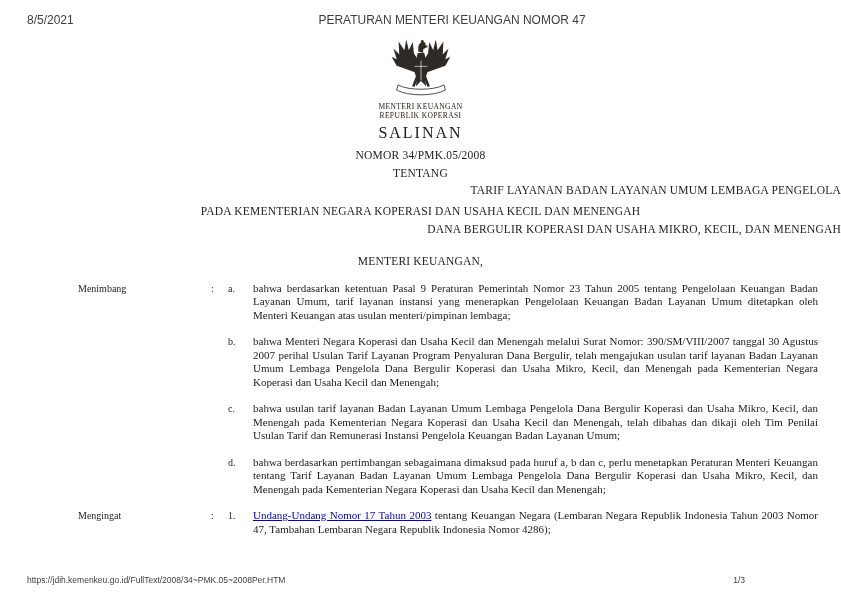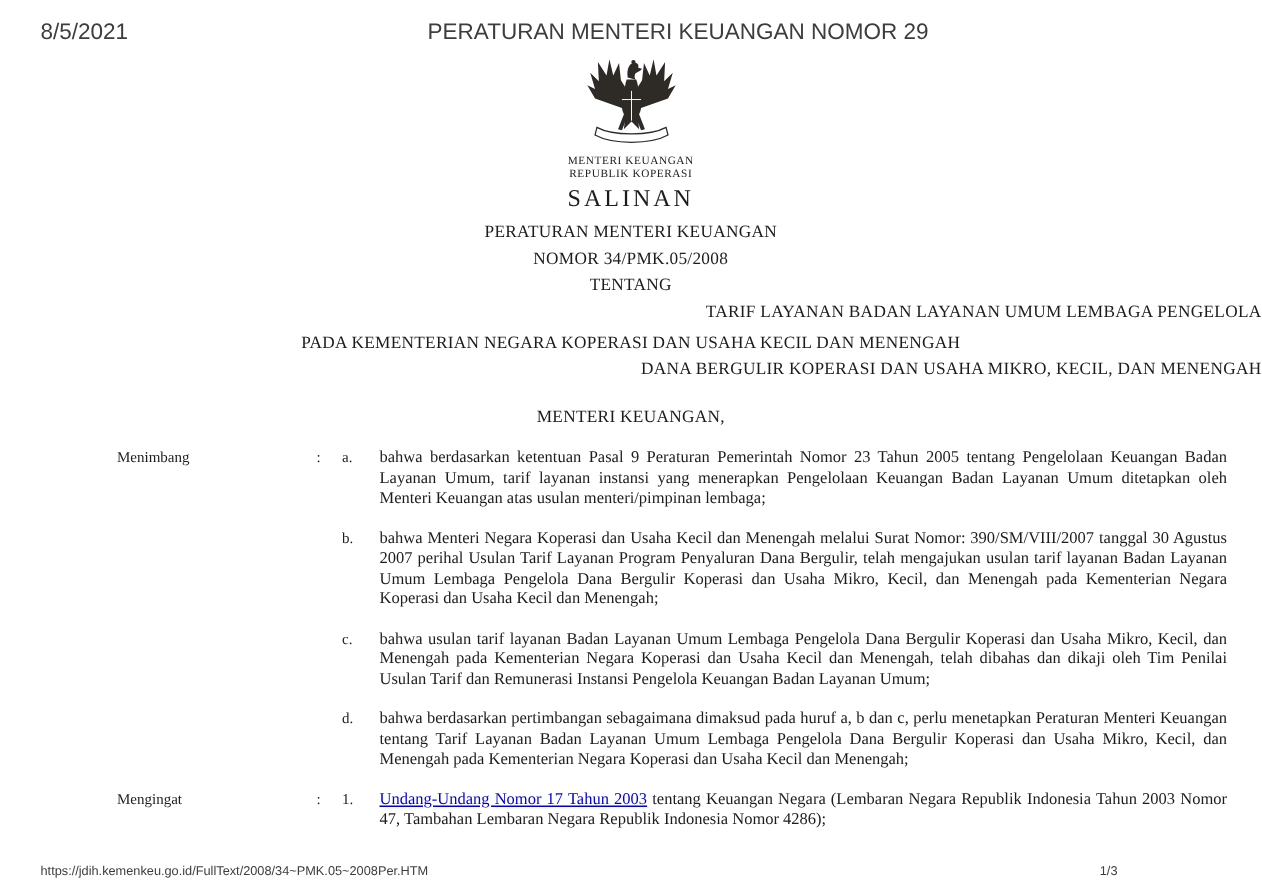--- a/index.html
+++ b/index.html
@@ -4,21 +4,21 @@
 <style>
   * { margin:0; padding:0; box-sizing:border-box; }
   html, body { background:#ffffff; }
   .page {
     position:relative; width:841px; height:594px; background:#ffffff;
     overflow:hidden; font-family:"Liberation Serif", serif; color:#1c1c1c;
   }
   
   .print-meta {
     position:absolute; font-family:"Liberation Sans", sans-serif;
-    font-size:15px; color:#3d3d3d; white-space:nowrap;
+    font-size:12px; color:#3d3d3d; white-space:nowrap;
   }
   .ph-date  { top:13px; left:27px; }
   .ph-title { top:13px; left:63px; width:778px; text-align:center; }
   .pf-url   { bottom:9px; left:27px; font-size:8.5px; }
   .pf-page  { bottom:9px; right:96px; font-size:8.5px; }
 
   
   .doc { position:absolute; top:33px; left:0; right:0; text-align:center; }
   .emblem-svg { display:block; margin:0 auto; }
   .emblem-caption { margin-top:2px; font-size:7.5px; line-height:8.5px; letter-spacing:0.4px; color:#24201c; }
@@ -39,21 +39,21 @@
   .cell-label, .cell-colon, .cell-marker { font-size:10px; line-height:13.5px; }
   .cell-text { font-size:11px; line-height:13.5px; text-align:justify; }
   .doc-link { color:#0000cc; text-decoration:underline; cursor:pointer; }
 </style>
 </head>
 <body>
 
 <div class="page">
 
   <span class="print-meta ph-date">8/5/2021</span>
-  <span class="print-meta ph-title">PERATURAN MENTERI KEUANGAN NOMOR 29</span>
+  <span class="print-meta ph-title">PERATURAN MENTERI KEUANGAN NOMOR 47</span>
 
   <div class="doc">
 
     <svg class="emblem-svg" width="64" height="68" viewBox="0 0 100 92" xmlns="http://www.w3.org/2000/svg">
       <g fill="#2e2a26" stroke="none">
         <polygon points="46,56 12,44 4,30 12,34 7,17 16,26 15,6 24,20 27,3 31,20 37,7 39,25 46,36"></polygon>
         <polygon points="54,56 88,44 96,30 88,34 93,17 84,26 85,6 76,20 73,3 69,20 63,7 61,25 54,36"></polygon>
         <path d="M46,22 C45,14 47,8 52,7 C56,6 58,9 57,12 L61,13 C59,16 56,16 54,18 C53,20 53,22 54,24 Z"></path>
         <circle cx="52" cy="6" r="2.2"></circle>
         <path d="M45,24 C42,32 42,44 45,58 L55,58 C58,44 58,32 55,24 Z"></path>
@@ -70,21 +70,20 @@
     </svg>
 
     <div class="emblem-caption">
       <div>MENTERI KEUANGAN</div>
       <div>REPUBLIK KOPERASI</div>
     </div>
 
     <div class="stamp">SALINAN</div>
 
     <div class="title-block">
-      <div class="tl">PERATURAN MENTERI KEUANGAN</div>
       <div class="tl">NOMOR 34/PMK.05/2008</div>
       <div class="tl">TENTANG</div>
       <div class="tl wide">TARIF LAYANAN BADAN LAYANAN UMUM LEMBAGA PENGELOLA</div>
       <div class="tl">PADA KEMENTERIAN NEGARA KOPERASI DAN USAHA KECIL DAN MENENGAH</div>
       <div class="tl wide">DANA BERGULIR KOPERASI DAN USAHA MIKRO, KECIL, DAN MENENGAH</div>
     </div>
 
     <div class="opening">MENTERI KEUANGAN,</div>
 
     <div class="body-sections">

